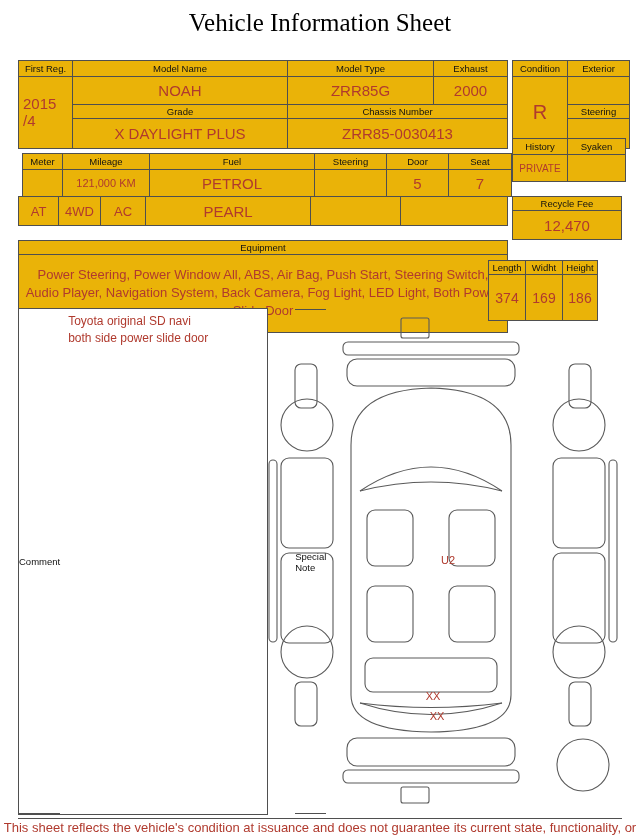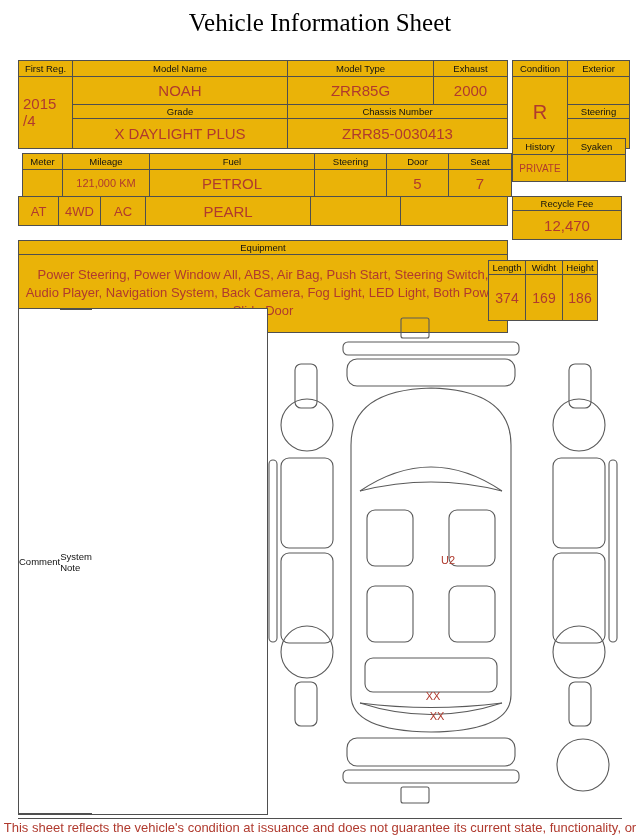--- a/index.html
+++ b/index.html
@@ -207,21 +207,25 @@
     <tr style="height:46px">
       <td class="val">374</td>
       <td class="val">169</td>
       <td class="val">186</td>
     </tr>
   </tbody>
     </table>
 
   <div class="comment-box">
     <div class="sec-header">Comment</div>
-    <div class="sec-header mid">System Note</div>
+    <div class="sec-content comment">
+      <div>Toyota original SD navi</div>
+      <div>both side power slide door</div>
+    </div>
+    <div class="sec-header mid">Special Note</div>
   </div>
 
   <svg class="diagram" width="360" height="500" viewBox="0 0 360 500">
 
     <rect class="s" x="138" y="8" width="28" height="20" rx="2"></rect>
     <rect class="s" x="80" y="32" width="176" height="13" rx="5"></rect>
     <rect class="s" x="84" y="49" width="168" height="27" rx="10"></rect>
 
     <path class="s" d="M 88,135 Q 88,80 168,78 Q 248,80 248,135 L 248,385 Q 248,421 168,422 Q 88,421 88,385 Z"></path>
     <path class="s" d="M 97,181 Q 168,133 239,181"></path>

